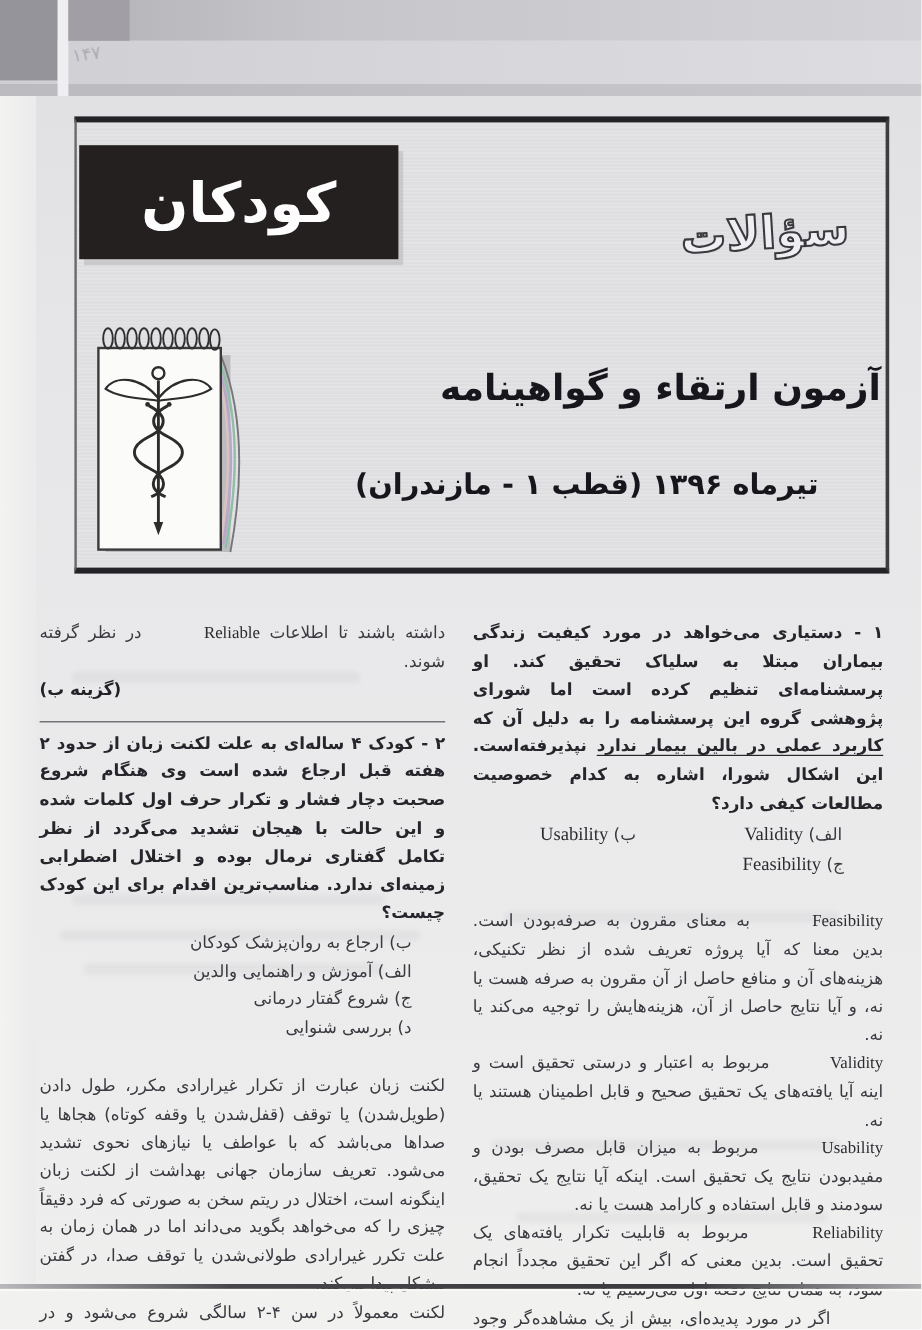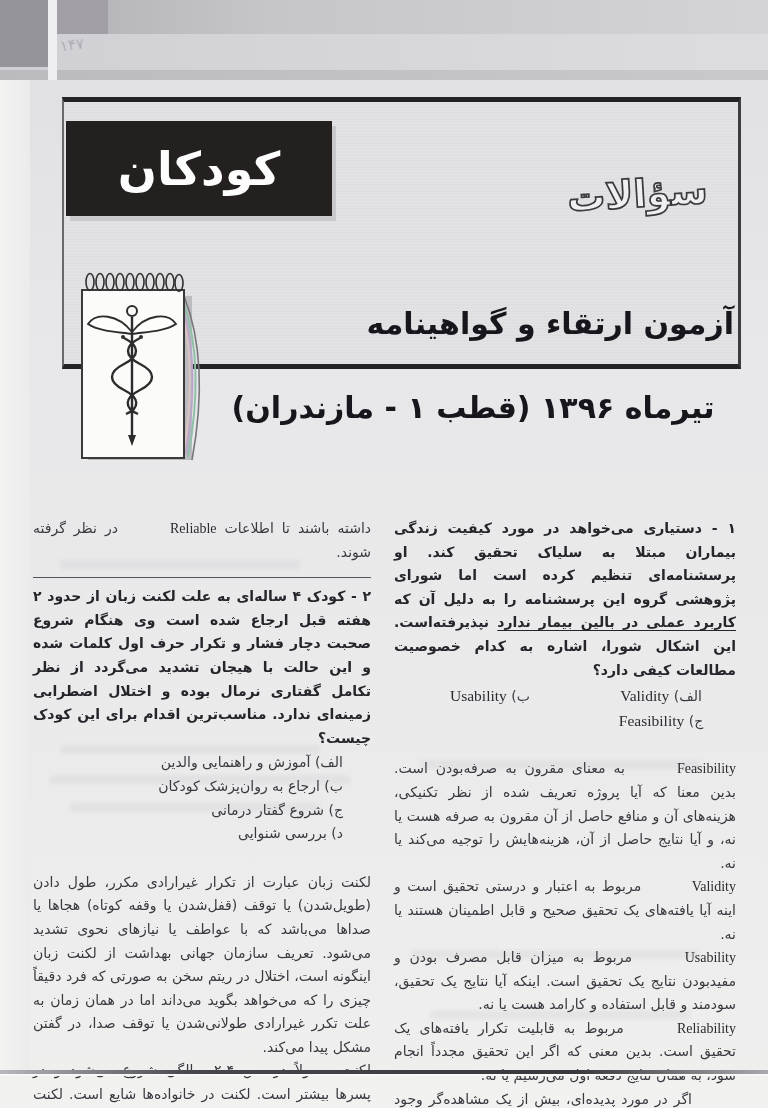--- a/index.html
+++ b/index.html
@@ -21,21 +21,21 @@
   .art-block-b{position:absolute;left:57px;top:0;width:51px;height:34px;background:#a19fa5;}
   .left-margin{position:absolute;left:0;top:80px;width:30px;height:992px;
     background:linear-gradient(to right,#f3f3f2,#ebebeb);}
   .bleed-num{position:absolute;left:60px;top:36px;direction:ltr;
     color:rgba(108,108,120,.38);font-size:15px;letter-spacing:3px;filter:blur(.5px);
     transform:rotate(-8deg);}
   .smudge{position:absolute;background:rgba(148,146,158,.10);filter:blur(2px);border-radius:4px;z-index:0;}
 
   
   .header-box{
-    position:absolute;left:62px;top:97px;width:679px;height:272px;box-sizing:border-box;
+    position:absolute;left:62px;top:97px;width:679px;height:381px;box-sizing:border-box;
     background:
       repeating-linear-gradient(0deg,rgba(255,255,255,.04) 0 1px,rgba(0,0,0,.02) 1px 3px),
       #e3e3e6;
     border-top:5px solid #232226;border-bottom:5px solid #232226;
     border-left:2px solid #6a686d;border-right:3px solid #3e3c40;
   }
   .section-box{
     position:absolute;left:2px;top:19px;width:266px;height:95px;
     background:#24201f;color:#fdfdfd;
     display:flex;align-items:center;justify-content:center;
@@ -43,22 +43,22 @@
     box-shadow:4px 5px 0 rgba(0,0,0,.10);
   }
   .soalat{
     position:absolute;top:70px;right:30px;
     font-size:38px;font-weight:bold;color:#efeef2;
     -webkit-text-stroke:1.7px #3a393d;text-shadow:0 0 1px #55545a;
     transform:rotate(-3.5deg);
   }
   .exam-title{position:absolute;left:180px;top:204px;width:490px;
     font-size:30px;font-weight:bold;color:#17161c;}
-  .exam-session{position:absolute;left:164px;top:288px;width:490px;text-align:center;
-    font-size:30px;font-weight:bold;color:#17161c;}
+  .exam-session{position:absolute;left:180px;top:288px;width:490px;text-align:center;
+    font-size:24px;font-weight:bold;color:#17161c;}
   .notepad{position:absolute;left:14px;top:168px;}
 
   
   .col{position:absolute;top:517px;z-index:2;font-size:14px;line-height:23.6px;
     color:#3a3940;text-align:justify;}
   .col-right{right:32px;width:342px;}
   .col-left{left:33px;width:338px;}
   .col p{margin:0;}
   .q{font-weight:bold;color:#26252b;}
   .ul{text-decoration:underline;text-underline-offset:3px;}
@@ -162,25 +162,26 @@
       <p><span class="en">Feasibility</span><span> به معنای مقرون به صرفه‌بودن است. بدین معنا که آیا پروژه تعریف شده از نظر تکنیکی، هزینه‌های آن و منافع حاصل از آن مقرون به صرفه هست یا نه، و آیا نتایج حاصل از آن، هزینه‌هایش را توجیه می‌کند یا نه.</span></p>
       <p><span class="en">Validity</span><span> مربوط به اعتبار و درستی تحقیق است و اینه آیا یافته‌های یک تحقیق صحیح و قابل اطمینان هستند یا نه.</span></p>
       <p><span class="en">Usability</span><span> مربوط به میزان قابل مصرف بودن و مفیدبودن نتایج یک تحقیق است. اینکه آیا نتایج یک تحقیق، سودمند و قابل استفاده و کارامد هست یا نه.</span></p>
       <p><span class="en">Reliability</span><span> مربوط به قابلیت تکرار یافته‌های یک تحقیق است. بدین معنی که اگر این تحقیق مجدداً انجام شود، به همان نتایج دفعه اول می‌رسیم یا نه.</span></p>
       <p><span class="en"></span><span>اگر در مورد پدیده‌ای، بیش از یک مشاهده‌گر وجود داشته باشد، همه مشاهده‌گرها باید در مورد صحت و درستی نتایج ثبت شده توافق نظر</span></p>
     </div>
   </div>
 
   <div class="col col-left">
     <p><span>داشته باشند تا اطلاعات </span><span class="en">Reliable</span><span> در نظر گرفته شوند.</span></p>
+    <p class="answer-key">(گزینه ب)</p>
     <hr class="divider">
     <p class="q q2">۲ - کودک ۴ ساله‌ای به علت لکنت زبان از حدود ۲ هفته قبل ارجاع شده است وی هنگام شروع صحبت دچار فشار و تکرار حرف اول کلمات شده و این حالت با هیجان تشدید می‌گردد از نظر تکامل گفتاری نرمال بوده و اختلال اضطرابی زمینه‌ای ندارد. مناسب‌ترین اقدام برای این کودک چیست؟</p>
     <div class="optlist">
+      <div class="opt"><span class="opt-label">ب)</span> <span>ارجاع به روان‌پزشک کودکان</span></div>
       <div class="opt"><span class="opt-label">الف)</span> <span>آموزش و راهنمایی والدین</span></div>
-      <div class="opt"><span class="opt-label">ب)</span> <span>ارجاع به روان‌پزشک کودکان</span></div>
       <div class="opt"><span class="opt-label">ج)</span> <span>شروع گفتار درمانی</span></div>
       <div class="opt"><span class="opt-label">د)</span> <span>بررسی شنوایی</span></div>
     </div>
     <div class="expl-left">
       <p>لکنت زبان عبارت از تکرار غیرارادی مکرر، طول دادن (طویل‌شدن) یا توقف (قفل‌شدن یا وقفه کوتاه) هجاها یا صداها می‌باشد که با عواطف یا نیازهای نحوی تشدید می‌شود. تعریف سازمان جهانی بهداشت از لکنت زبان اینگونه است، اختلال در ریتم سخن به صورتی که فرد دقیقاً چیزی را که می‌خواهد بگوید می‌داند اما در همان زمان به علت تکرر غیرارادی طولانی‌شدن یا توقف صدا، در گفتن مشکل پیدا می‌کند.</p>
       <p>لکنت معمولاً در سن ۴-۲ سالگی شروع می‌شود و در پسرها بیشتر است. لکنت در خانواده‌ها شایع است. لکنت ممکن است ناگهانی رخ</p>
     </div>
   </div>
 
   <div class="bottom-rule"></div>

